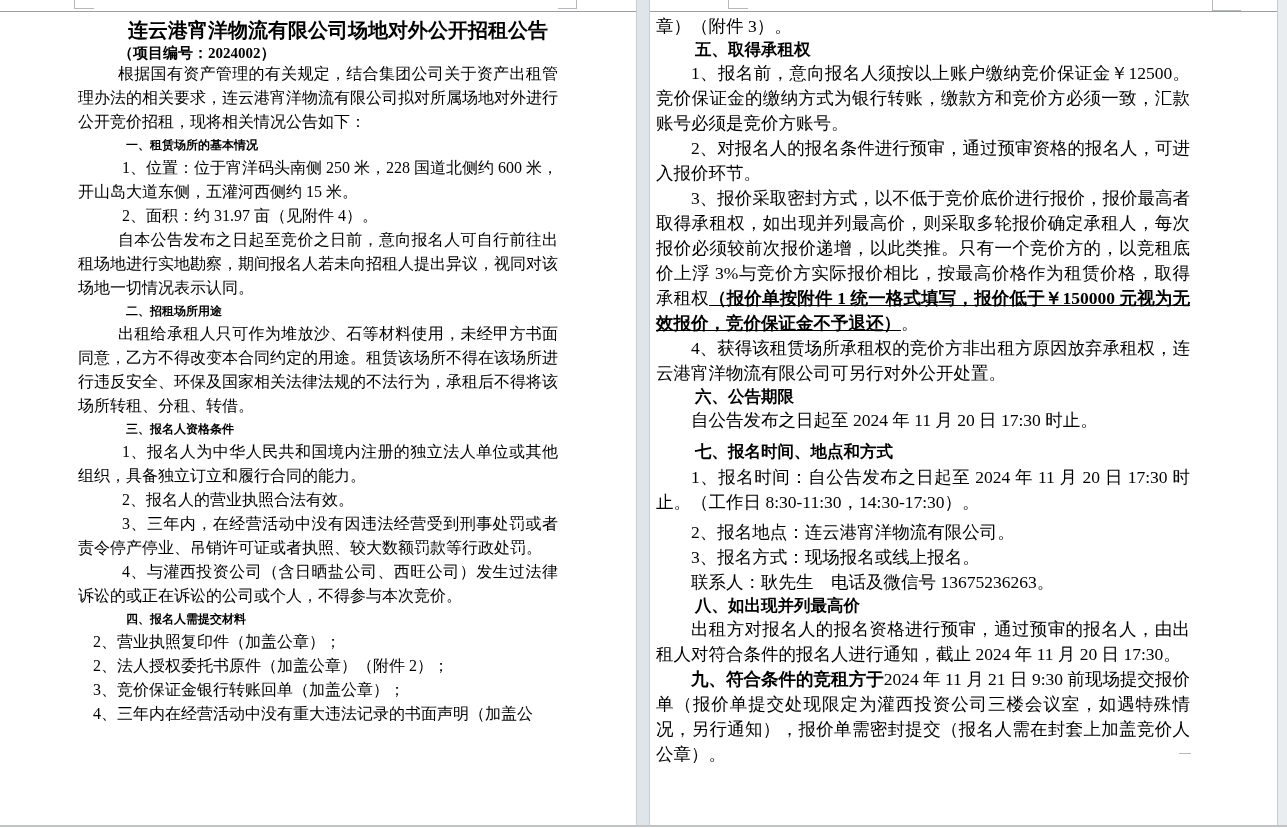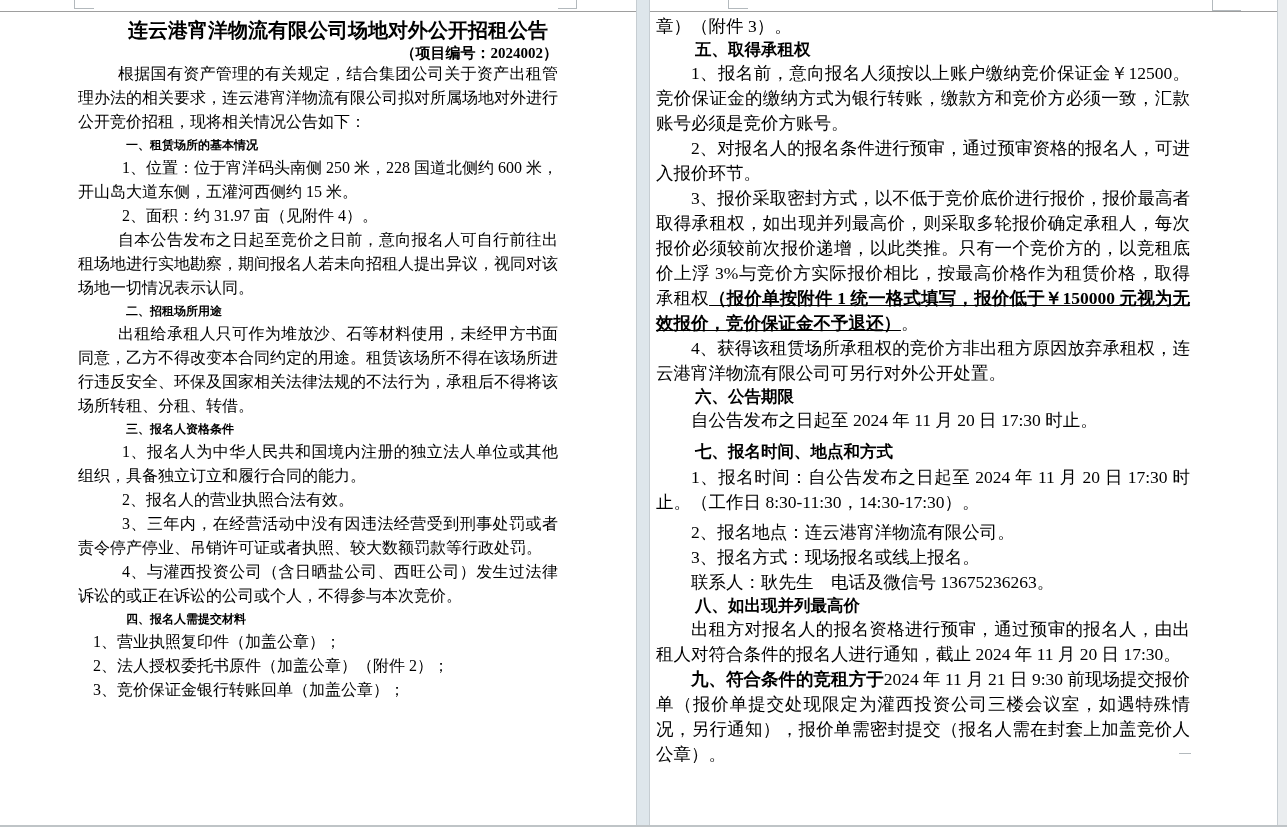--- a/index.html
+++ b/index.html
@@ -23,21 +23,21 @@
   .crop.tr-up{border-right:1px solid #b3b9bd;border-bottom:1px solid #b3b9bd;}  
   .crop.bl{border-top:1px solid #b3b9bd;border-right:1px solid #b3b9bd;}        
   .crop.br{border-top:1px solid #b3b9bd;border-left:1px solid #b3b9bd;}         
   
   .drag-handle{position:absolute;left:60px;top:79px;width:8px;height:12px;
     display:grid;grid-template-columns:2px 2px;grid-template-rows:2px 2px 2px;gap:2px;cursor:grab;}
   .drag-handle i{background:#767676;border-radius:1px;display:block;}
   
   .p1-content{padding:4px 78px 0 78px;width:480px;font-size:16px;line-height:24px;text-align:justify;text-justify:inter-character;}
   .doc-title{font-size:20px;line-height:28px;font-weight:bold;text-align:center;text-indent:0;margin:0;}
-  .doc-subtitle{font-size:15px;line-height:18px;font-weight:bold;text-align:right;text-indent:0;margin:2px 0 6px 0;}
+  .doc-subtitle{font-size:15px;line-height:18px;font-weight:bold;text-align:left;text-indent:0;margin:2px 0 6px 0;}
   .p1-content p{margin:0;text-indent:40px;}
   .p1-content p.item{text-indent:44px;}
   .p1-content p.item-s4{text-indent:15px;}
   .p1-content p.heading{font-weight:bold;font-size:12px;line-height:18px;margin:2px 0;text-indent:48px;}
   
   .p2-content{padding:2px 87px 0 6px;width:534px;font-size:17.5px;line-height:25px;text-align:justify;text-justify:inter-character;}
   .p2-content p{margin:0;text-indent:35px;}
   .p2-content p.cont{text-indent:0;}
   .p2-content p.heading{font-weight:bold;font-size:16.5px;line-height:18px;margin:2px 0;text-indent:39px;}
   .p2-content p.heading.sp{margin-top:10px;margin-bottom:4px;}
@@ -81,23 +81,24 @@
     <p class="item">2、面积：约 31.97 亩（见附件 4）。</p>
     <p>自本公告发布之日起至竞价之日前，意向报名人可自行前往出租场地进行实地勘察，期间报名人若未向招租人提出异议，视同对该场地一切情况表示认同。</p>
     <p class="heading">二、招租场所用途</p>
     <p>出租给承租人只可作为堆放沙、石等材料使用，未经甲方书面同意，乙方不得改变本合同约定的用途。租赁该场所不得在该场所进行违反安全、环保及国家相关法律法规的不法行为，承租后不得将该场所转租、分租、转借。</p>
     <p class="heading">三、报名人资格条件</p>
     <p class="item">1、报名人为中华人民共和国境内注册的独立法人单位或其他组织，具备独立订立和履行合同的能力。</p>
     <p class="item">2、报名人的营业执照合法有效。</p>
     <p class="item">3、三年内，在经营活动中没有因违法经营受到刑事处罚或者责令停产停业、吊销许可证或者执照、较大数额罚款等行政处罚。</p>
     <p class="item">4、与灌西投资公司（含日晒盐公司、西旺公司）发生过法律诉讼的或正在诉讼的公司或个人，不得参与本次竞价。</p>
     <p class="heading">四、报名人需提交材料</p>
-    <p class="item-s4">1、营业执照复印件（加盖公章）；</p>
+    <p class="item-s4">2、营业执照复印件（加盖公章）；</p>
     <p class="item-s4">2、法人授权委托书原件（加盖公章）（附件 2）；</p>
     <p class="item-s4">3、竞价保证金银行转账回单（加盖公章）；</p>
+    <p class="item-s4">4、三年内在经营活动中没有重大违法记录的书面声明（加盖公</p>
   </div>
 </div>
 
 <div class="page page-2">
   <div class="p2-content">
     <p class="cont">章）（附件 3）。</p>
     <p class="heading">五、取得承租权</p>
     <p>1、报名前，意向报名人须按以上账户缴纳竞价保证金￥12500。竞价保证金的缴纳方式为银行转账，缴款方和竞价方必须一致，汇款账号必须是竞价方账号。</p>
     <p>2、对报名人的报名条件进行预审，通过预审资格的报名人，可进入报价环节。</p>
     <p><span>3、报价采取密封方式，以不低于竞价底价进行报价，报价最高者取得承租权，如出现并列最高价，则采取多轮报价确定承租人，每次报价必须较前次报价递增，以此类推。只有一个竞价方的，以竞租底价上浮 3%与竞价方实际报价相比，按最高价格作为租赁价格，取得承租权</span><span class="emph">（报价单按附件 1 统一格式填写，报价低于￥150000 元视为无效报价，竞价保证金不予退还）</span><span>。</span></p>

